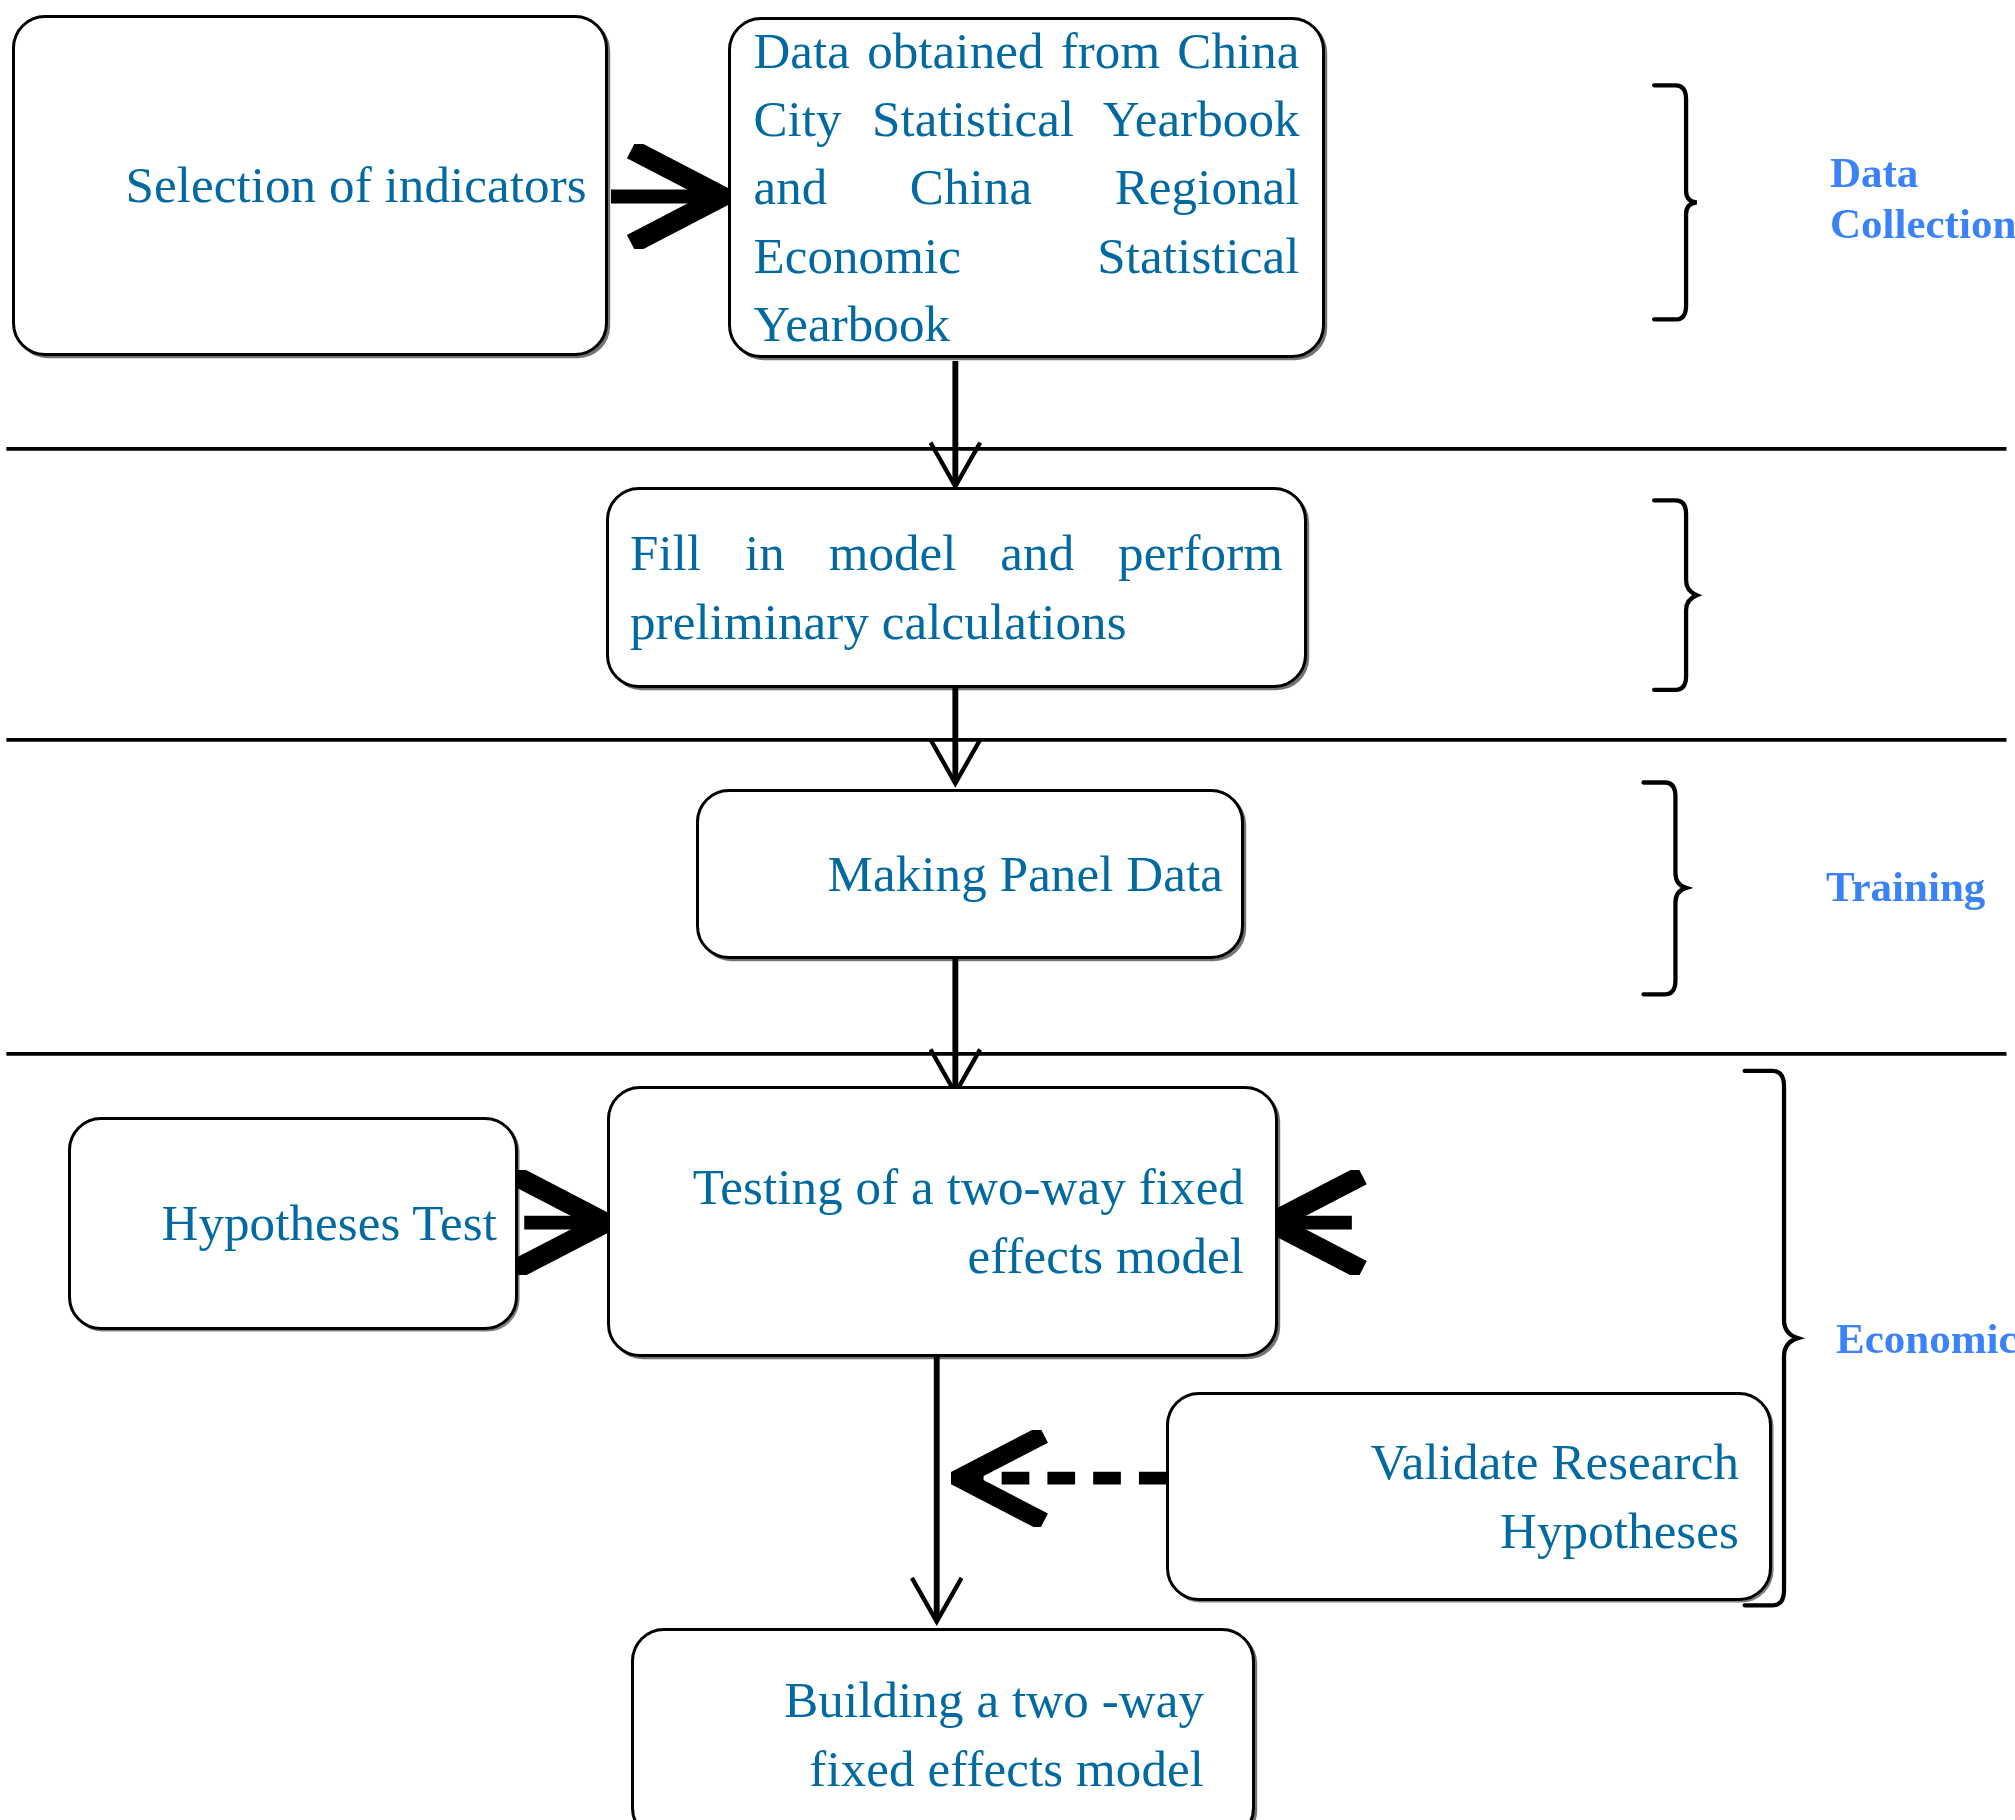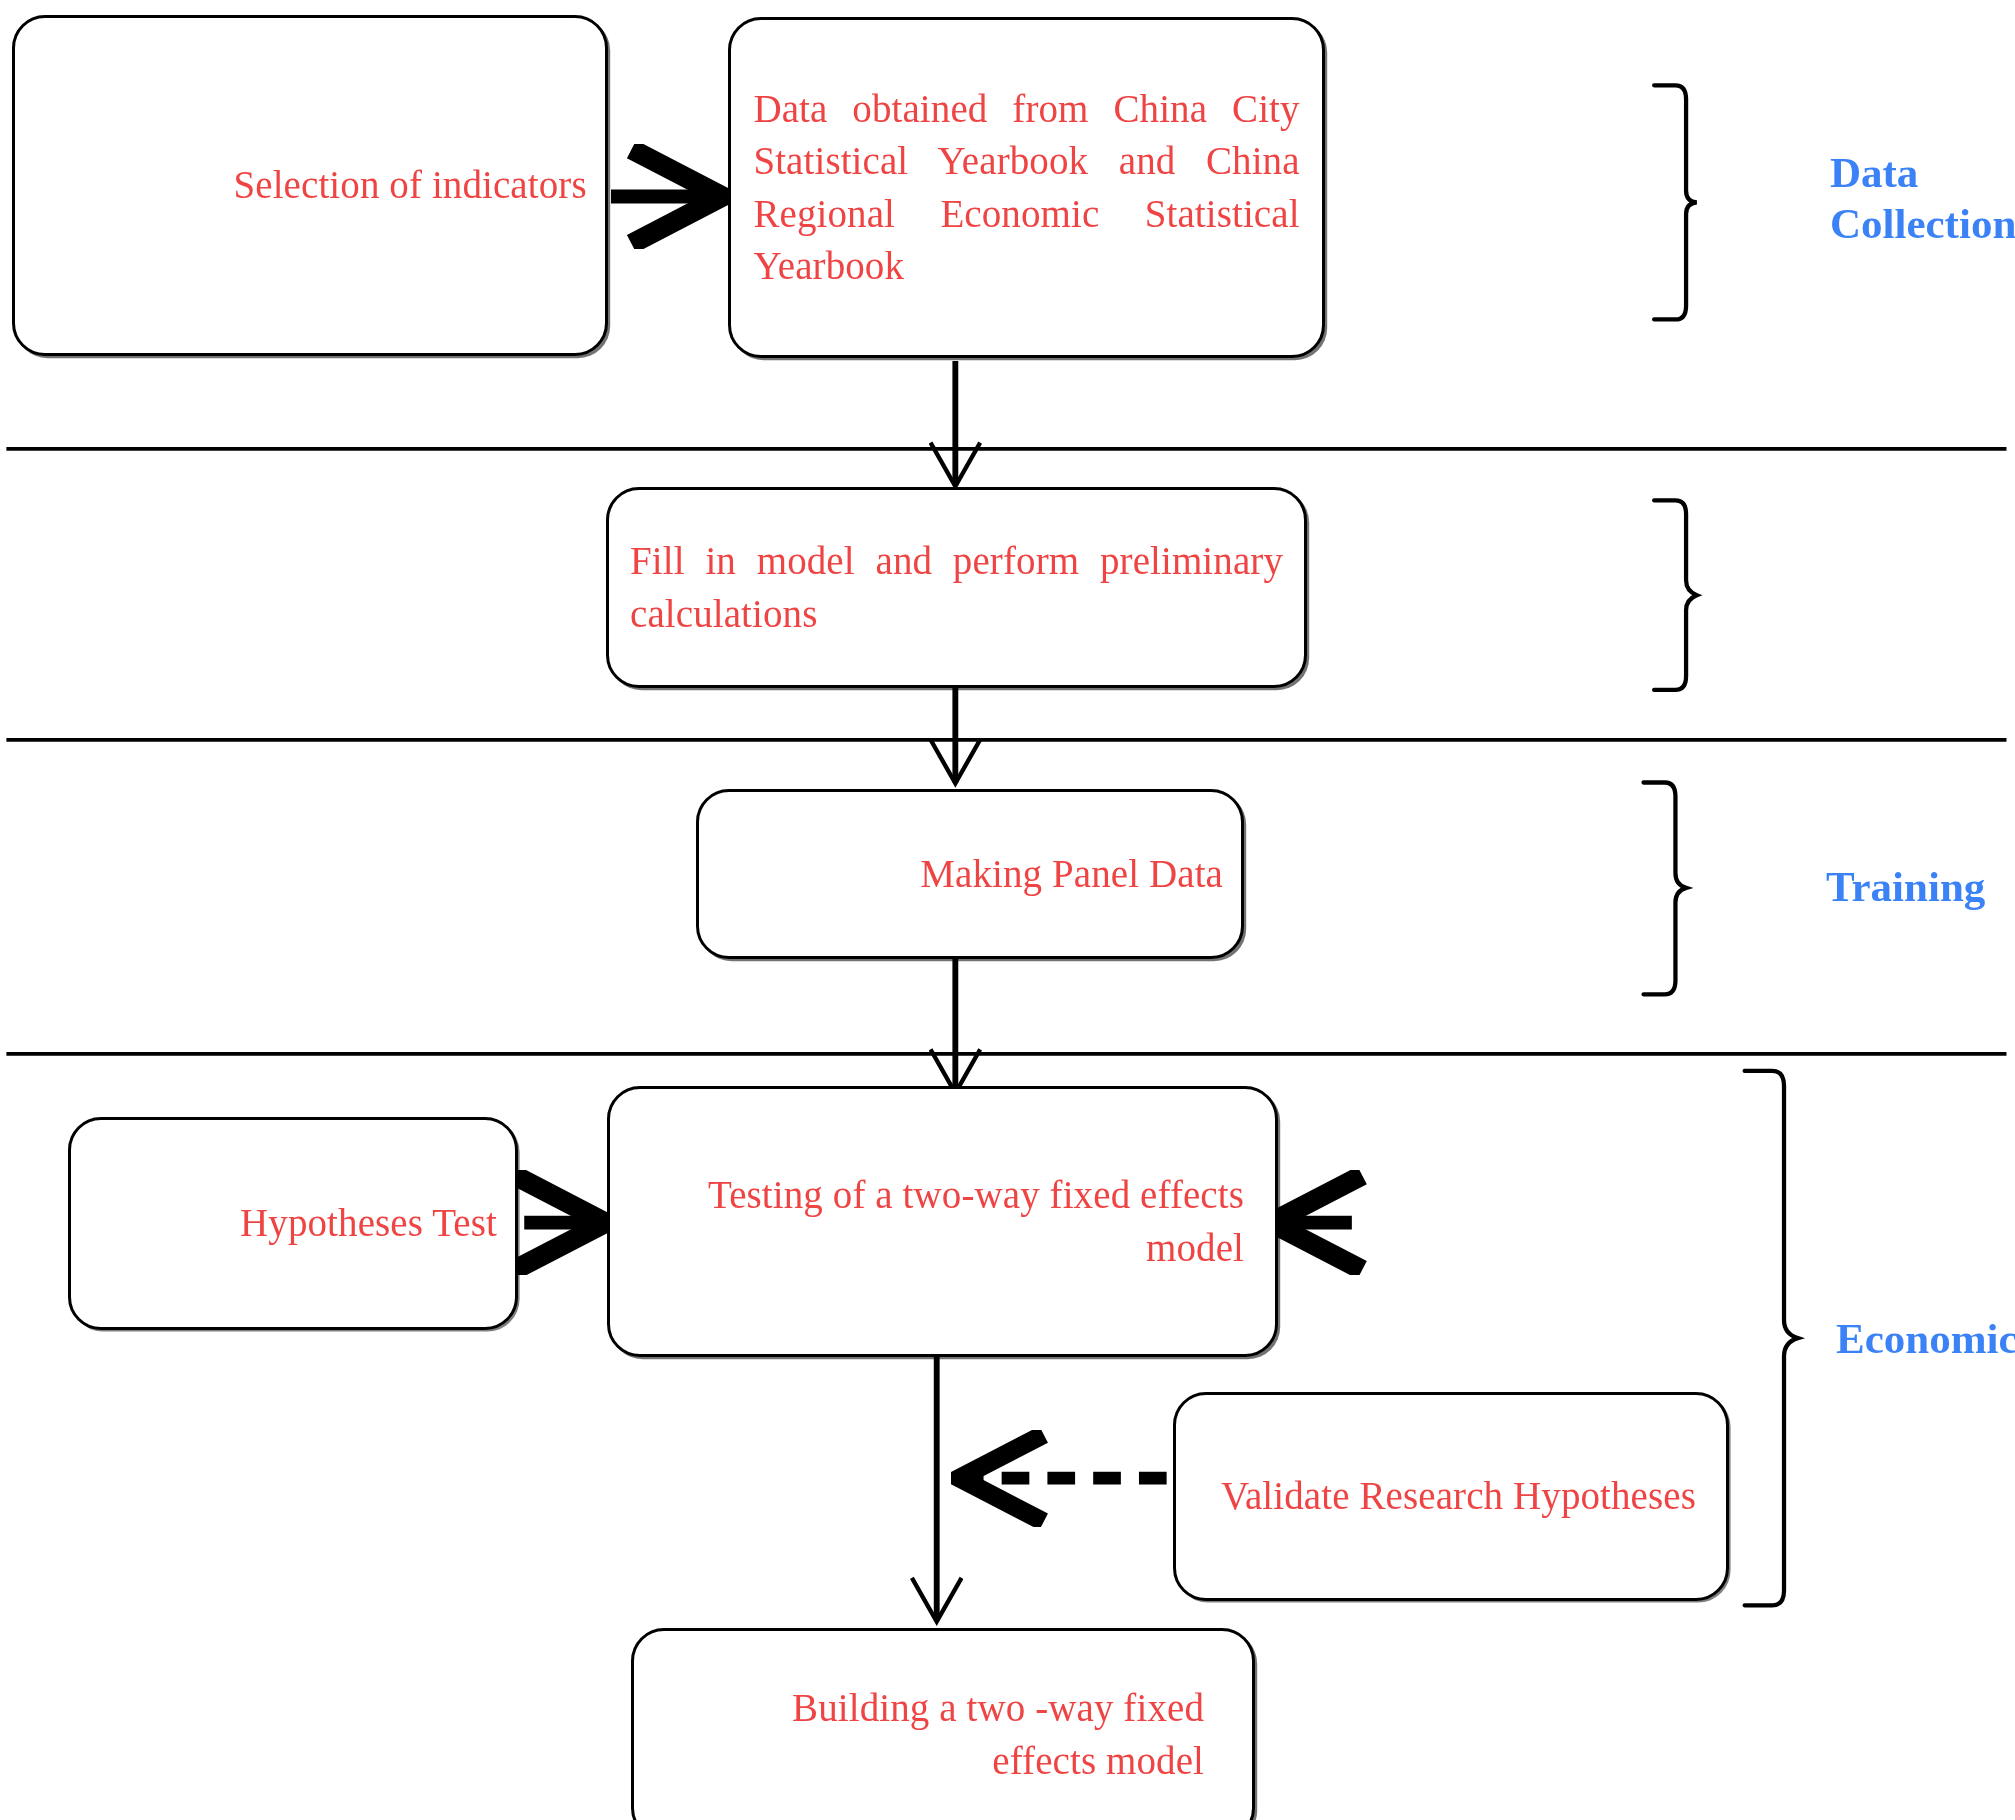--- a/index.html
+++ b/index.html
@@ -31,23 +31,23 @@
     border-radius: 33px;
     background: #ffffff;
     display: flex;
     align-items: center;
     justify-content: flex-start;
     box-shadow: 2.7px 2.7px 0 -0.5px rgba(0,0,0,0.55);
   }
   .node-text {
     width: 100%;
     padding: 0 18px;
-    font-size: 39px;
+    font-size: 51px;
     line-height: 1.34;
-    color: #ef4444;
+    color: #0369a1;
     letter-spacing: 0.1px;
   }
   .t-justify { text-align: justify; text-align-last: left; }
   .t-left    { text-align: right; }
   .t-center  { text-align: right; }
 
   .stage-label {
     position: absolute;
     font-size: 43px;
     font-weight: bold;
@@ -139,22 +139,22 @@
   <div class="node-box" style="left:68px; top:1117px; width:450px; height:213px; border-width:3.2px;
               box-shadow:2.1px 2.1px 0 -0.5px rgba(0,0,0,0.5);">
     <div class="node-text t-center">Hypotheses Test</div>
   </div>
 
   <div class="node-box" style="left:607px; top:1086px; width:671px; height:271px;">
     <div class="node-text t-center" style="padding:0 31px;">Testing of a two-way fixed effects model</div>
   </div>
 
 
-  <div class="node-box" style="left:1166px; top:1392px; width:556px; height:209px; border-width:3.2px;
-              box-shadow:2.1px 2.1px 0 -0.5px rgba(0,0,0,0.5);margin-left:7px;">
+  <div class="node-box" style="left:1166px; top:1392px; width:606px; height:209px; border-width:3.2px;
+              box-shadow:2.1px 2.1px 0 -0.5px rgba(0,0,0,0.5);">
     <div class="node-text t-center" style="padding:0 30px;">Validate Research Hypotheses</div>
   </div>
 
   <div class="node-box" style="left:631px; top:1628px; width:624px; height:213px;">
     <div class="node-text t-center" style="padding:0 48px;">Building a two -way fixed effects model</div>
   </div>
 
   <div class="stage-label" style="left:1830px; top:148px; width:176px;">Data Collection</div>
 
 

